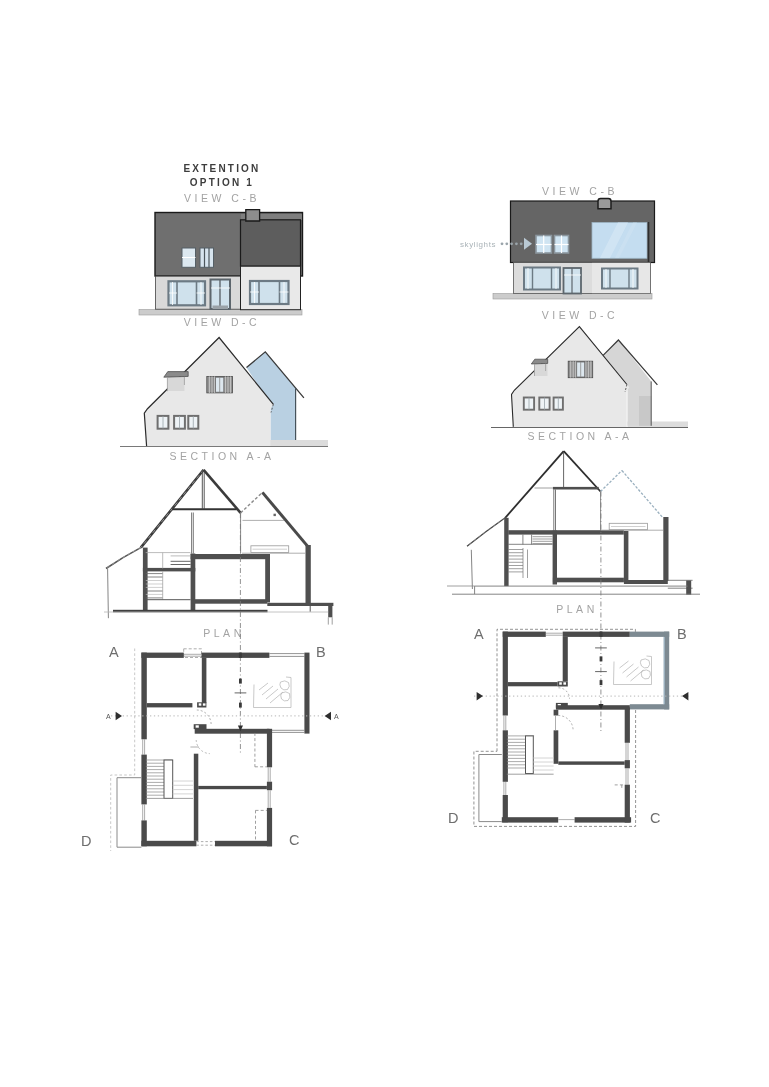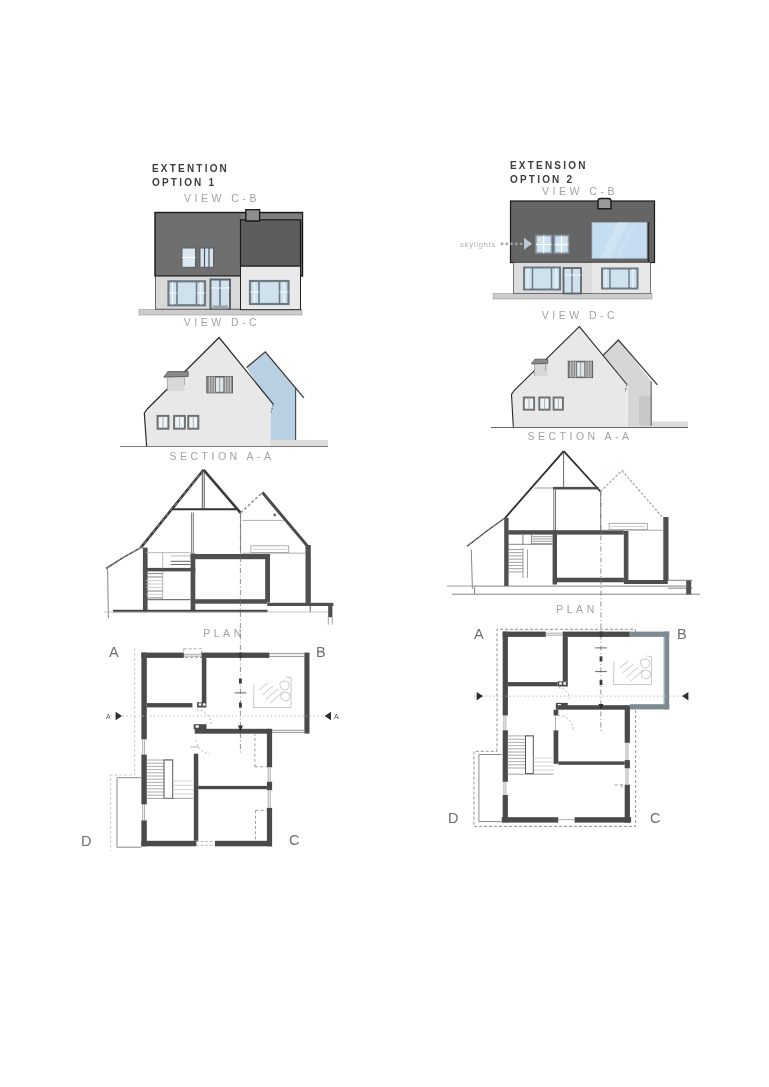--- a/index.html
+++ b/index.html
@@ -1,37 +1,36 @@
 <!DOCTYPE html>
 <html><head>
 <meta charset="utf-8">
 <style>
   html,body{margin:0;padding:0;background:#ffffff;}
   #page{position:relative;width:769px;height:1087px;background:#ffffff;overflow:hidden;
         font-family:"Liberation Sans", sans-serif;}
-  .ttl{position:absolute;text-align:left;font-weight:bold;color:#3d3d3d;
+  .ttl{position:absolute;text-align:center;font-weight:bold;color:#3d3d3d;
        font-size:10px;letter-spacing:2.2px;line-height:13.5px;}
   .lbl{position:absolute;text-align:center;color:#a3a3a3;font-size:10.5px;letter-spacing:3.5px;}
   svg{position:absolute;left:0;top:0;}
 </style>
 </head>
 <body>
 <div id="page">
 
   <div class="ttl" style="left:152px;top:162px;width:140px;">EXTENTION<br>OPTION 1</div>
 
   <div class="lbl" style="left:152px;top:192px;width:140px;">VIEW C-B</div>
 
   <div class="lbl" style="left:152px;top:316px;width:140px;">VIEW D-C</div>
 
   <div class="lbl" style="left:142px;top:450px;width:160px;">SECTION A-A</div>
 
   <div class="lbl" style="left:154px;top:627px;width:140px;">PLAN</div>
 
-  <div class="ttl" style="left:510px;top:159px;width:140px;">EXTENSION<br>OPTION 2</div>
 
   <div class="lbl" style="left:510px;top:185px;width:140px;">VIEW C-B</div>
 
   <div class="lbl" style="left:510px;top:309px;width:140px;">VIEW D-C</div>
 
   <div class="lbl" style="left:500px;top:430px;width:160px;">SECTION A-A</div>
 
   <div class="lbl" style="left:507px;top:603px;width:140px;">PLAN</div>
 
 <svg width="769" height="1087" viewBox="0 0 769 1087">

